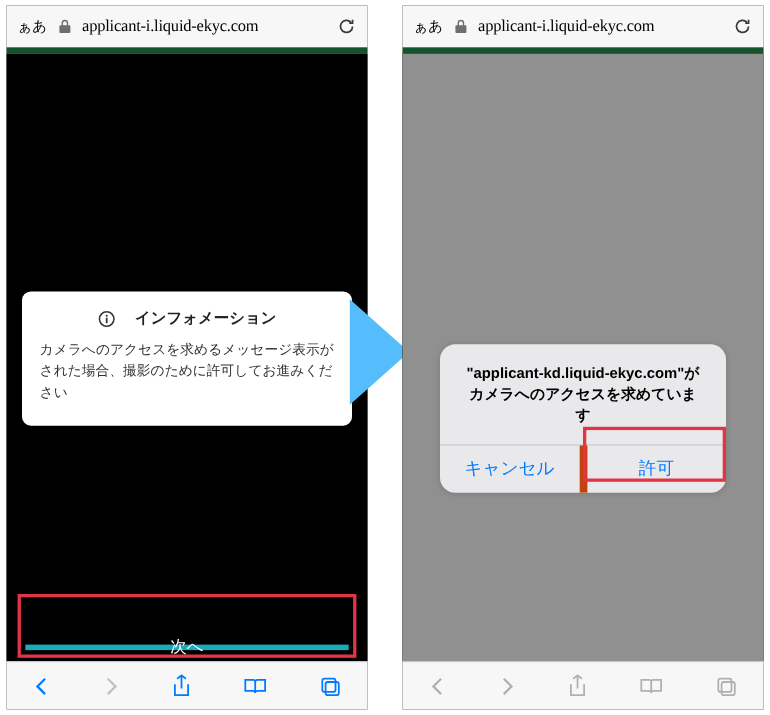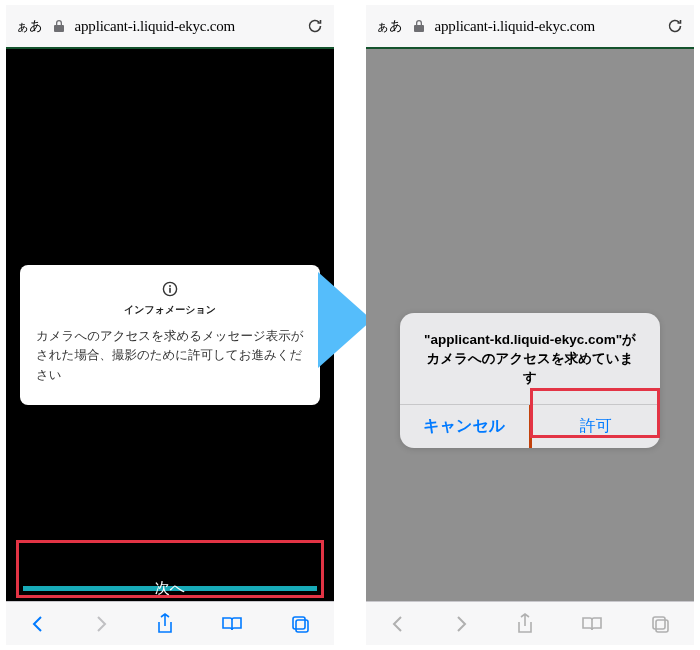--- a/index.html
+++ b/index.html
@@ -17,21 +17,21 @@
     height: 640px;
     background: #000;
   }
   .phone.left  { left: 6px; }
   .phone.right { left: 366px; }
 
   
   .topbar {
     height: 44px;
     background: #f7f7f8;
-    border-bottom: 2px solid #14532d;
+    border-bottom: 6px solid #14532d;
     display: flex; align-items: center;
     padding: 0 10px;
     gap: 10px;
     color: #3b3b3b;
     font-size: 14px;
   }
   .aa { font-size: 13px; color: #000; }
   .lock { display:inline-flex; }
   .url { color: #000; font-size: 15px; letter-spacing: -0.2px; font-family: Liberation Serif, serif; }
   .spacer { flex:1; }
@@ -58,25 +58,24 @@
     position: absolute;
     left: 14px; right: 14px;
     top: 216px;
     background: #fff;
     border-radius: 8px;
     padding: 16px 16px 20px;
     color:#111;
   }
   .info-title {
     display:flex; align-items:center; justify-content:center;
-    gap:6px;
-    font-size: 10px; font-weight: 600;
+    gap:18px;
+    font-size: 14px; font-weight: 600;
     margin-bottom: 10px;
     color:#222;
-    flex-direction:column;
   }
   .info-body {
     font-size: 12.5px; line-height: 1.55;
     color:#333;
   }
 
   .next-wrap {
     position:absolute;
     left: 10px; right: 10px; bottom: 3px;
     height: 58px;
@@ -131,21 +130,21 @@
   }
   .alert-btn {
     flex:1;
     padding: 11px 0;
     text-align:center;
     font-size: 16px;
     color:#007aff;
     background: transparent;
     border:none;
   }
-  .alert-btn.cancel { border-right:3px solid #c2410c; font-weight:700;}
+  .alert-btn.cancel { border-right:7px solid #c2410c; font-weight:400;}
   .alert-btn.allow  { font-weight:400; }
   .allow-frame {
     position:absolute;
     right: 34px;
     top: 339px;
     width: 130px; height: 50px;
     border: 3px solid #e33445;
     pointer-events:none;
   }
 

